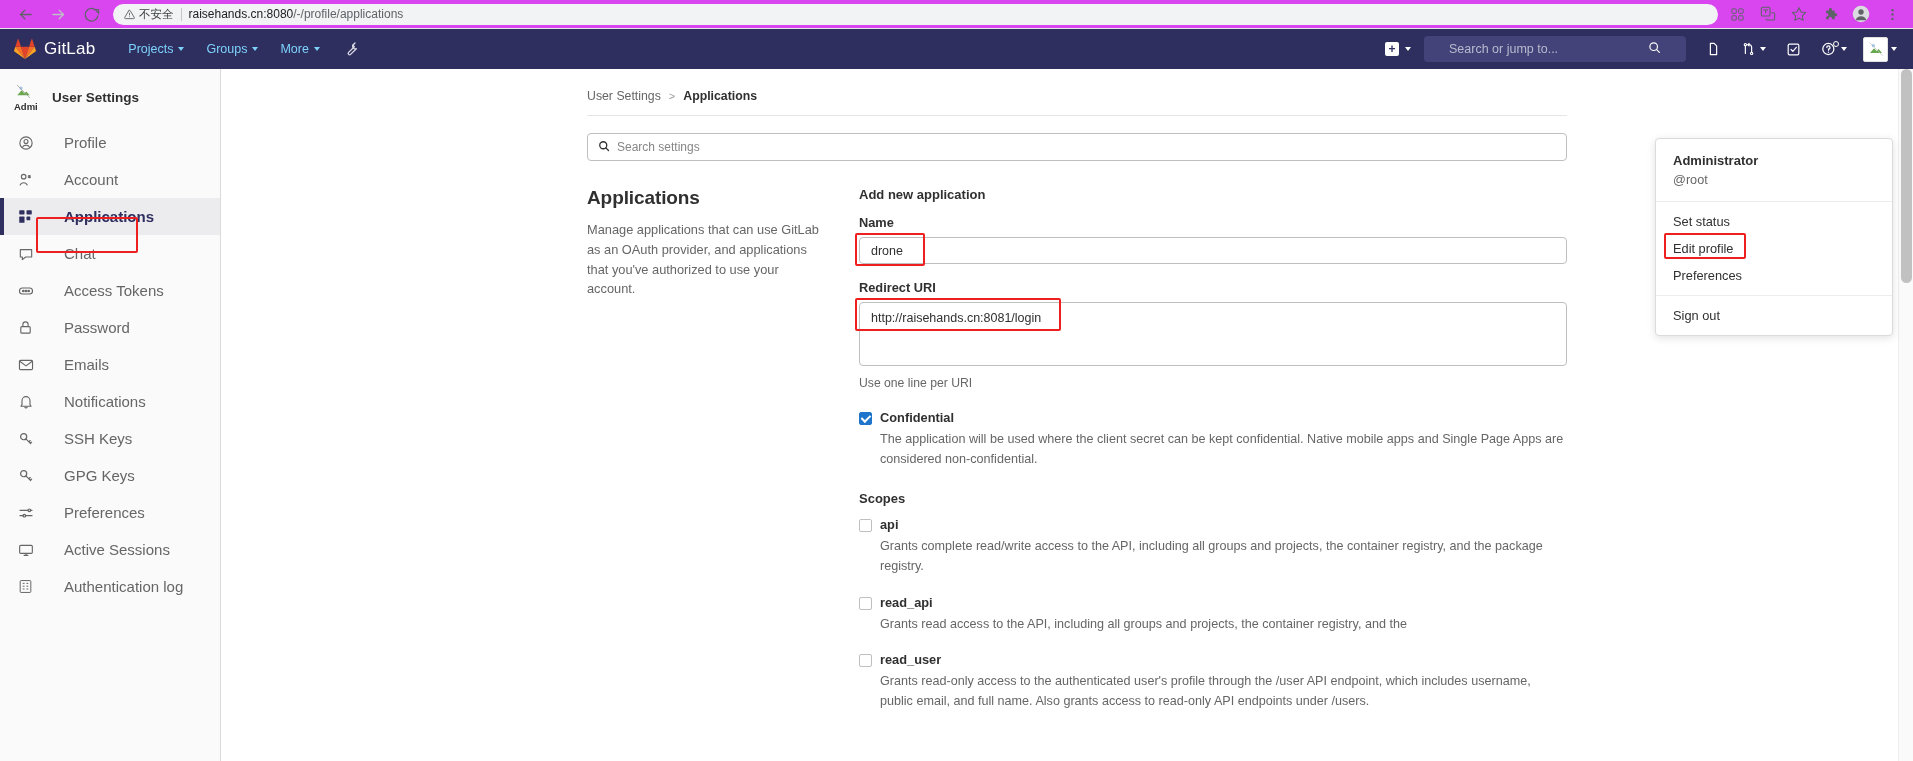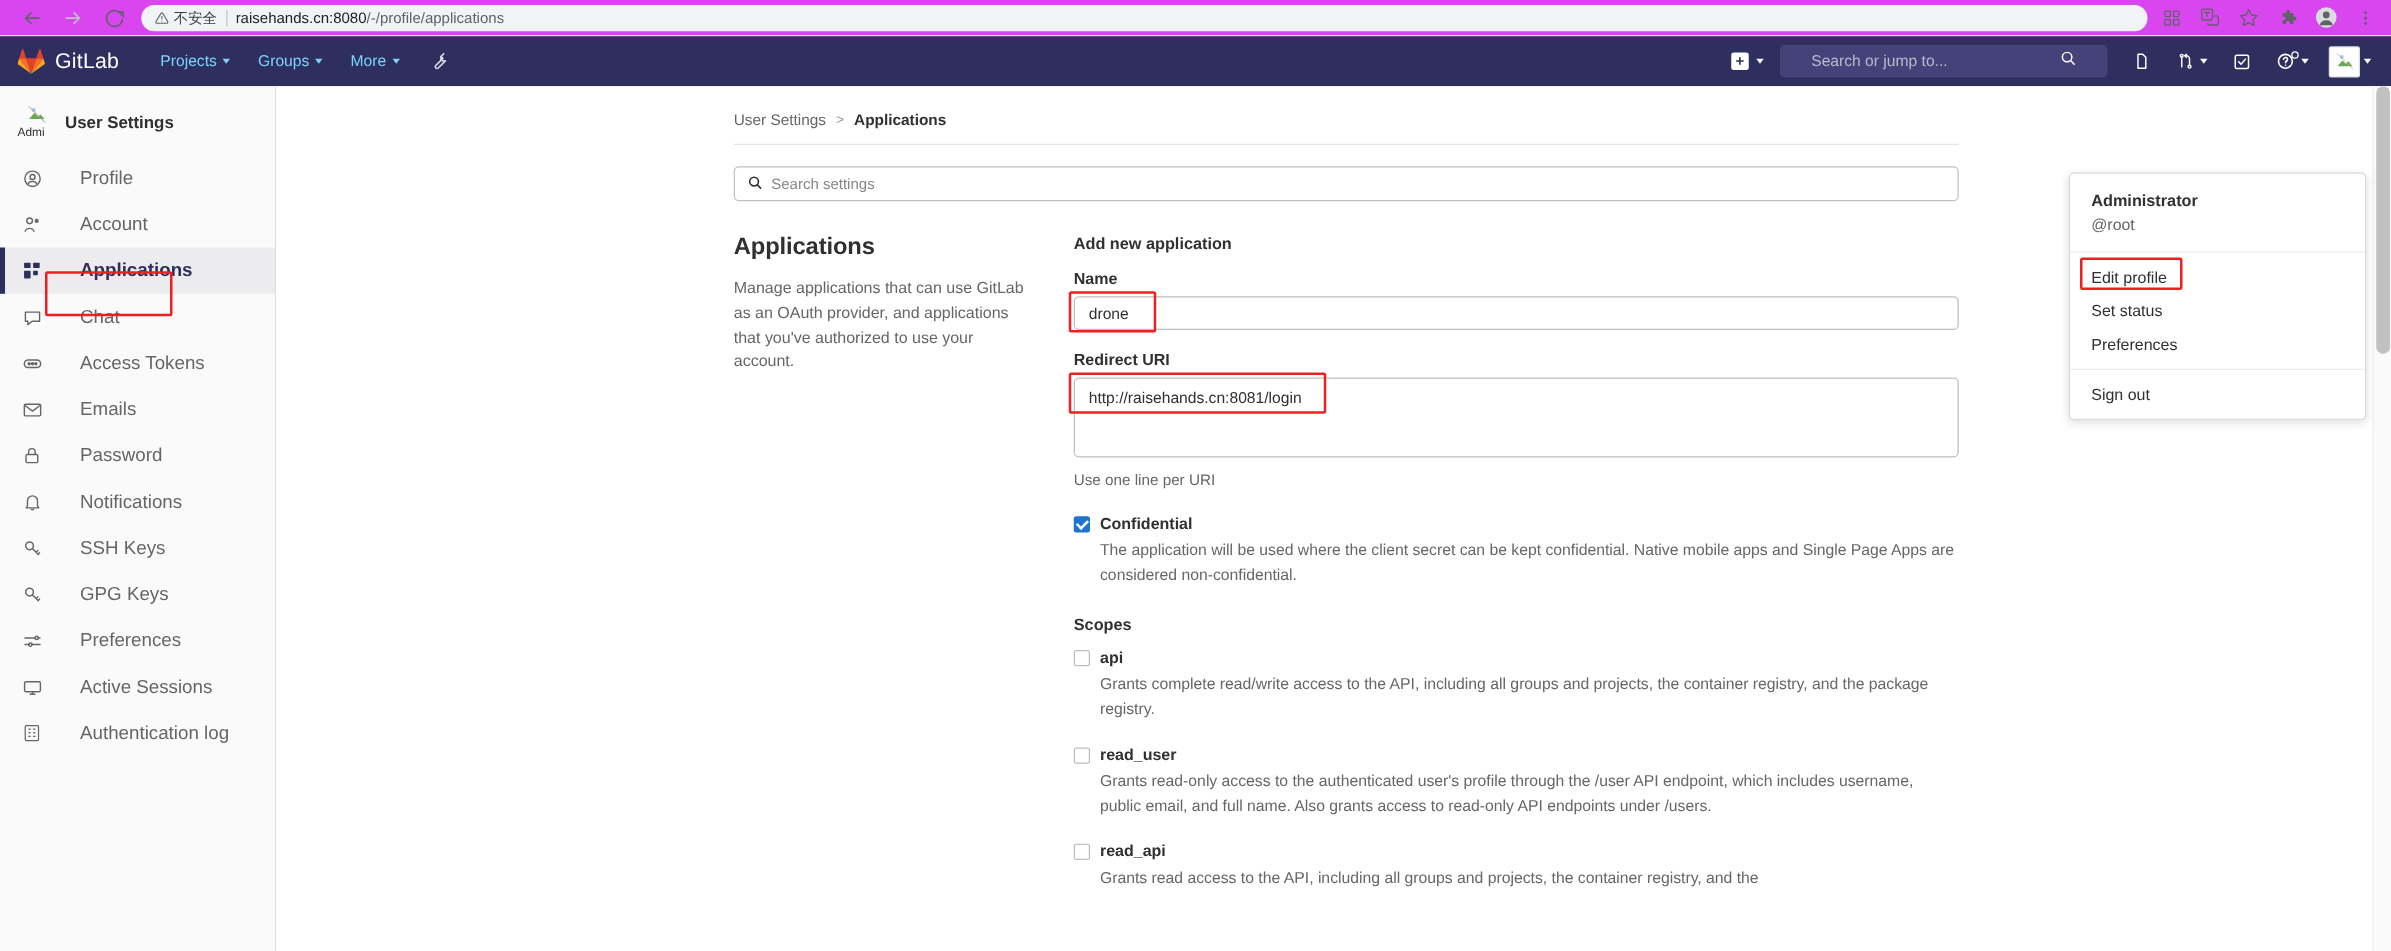--- a/index.html
+++ b/index.html
@@ -97,21 +97,21 @@
     background: #fafafa;
     border-right: 1px solid #dbdbdb;
     padding-top: 9px;
     position: relative;
   }
   .sb-header {
     display:flex; align-items:center; gap: 10px;
     padding: 6px 14px 14px 16px;
   }
   .sb-avatar {
-    width:26px;height:26px;position:relative;display:flex;align-items:flex-start;justify-content:center;
+    width:26px;height:26px;position:relative;display:flex;align-items:flex-start;justify-content:flex-start;font-weight:bold;
   }
   .broken-img {
     width:15px;height:15px;position:relative;
   }
   .sb-avatar-alt { position:absolute; bottom:-2px; left:-2px; font-size:9.5px; color:#303030; white-space:nowrap; }
   .sb-title { font-size: 13.5px; color: #303030; font-weight: bold; }
   .sb-list { display:flex; flex-direction: column; }
   .sb-item {
     display:flex; align-items:center; gap: 30px;
     padding: 10px 14px 10px 17px;
@@ -462,36 +462,36 @@
               <circle cx="8" cy="12" r="1.2" fill="currentColor"></circle>
               <circle cx="12" cy="12" r="1.2" fill="currentColor"></circle>
               <circle cx="16" cy="12" r="1.2" fill="currentColor"></circle>
             </svg>
         </span>
         <span>Access Tokens</span>
       </div>
 
       <div class="sb-item">
         <span class="sb-ico">
+          <svg width="15" height="15" viewBox="0 0 24 24" fill="none" stroke="currentColor" stroke-width="1.8">
+              <rect x="4.5" y="10.5" width="15" height="10.5" rx="1.6"></rect>
+              <path d="M7.8 10.5V7.2a4.2 4.2 0 0 1 8.4 0v3.3"></path>
+            </svg>
+        </span>
+        <span>Password</span>
+      </div>
+
+      <div class="sb-item">
+        <span class="sb-ico">
           <svg width="16" height="16" viewBox="0 0 24 24" fill="none" stroke="currentColor" stroke-width="1.7" stroke-linejoin="round">
               <rect x="2.2" y="5" width="19.6" height="14" rx="1.6"></rect>
               <polyline points="2.6 6.3 12 13.3 21.4 6.3"></polyline>
             </svg>
         </span>
         <span>Emails</span>
-      </div>
-
-      <div class="sb-item">
-        <span class="sb-ico">
-          <svg width="15" height="15" viewBox="0 0 24 24" fill="none" stroke="currentColor" stroke-width="1.8">
-              <rect x="4.5" y="10.5" width="15" height="10.5" rx="1.6"></rect>
-              <path d="M7.8 10.5V7.2a4.2 4.2 0 0 1 8.4 0v3.3"></path>
-            </svg>
-        </span>
-        <span>Password</span>
       </div>
 
       <div class="sb-item">
         <span class="sb-ico">
           <svg width="16" height="16" viewBox="0 0 24 24" fill="none" stroke="currentColor" stroke-width="1.7" stroke-linejoin="round">
               <path d="M18 16V10a6 6 0 0 0-12 0v6l-1.6 2.4h15.2z"></path>
               <path d="M10 19.5a2.2 2.2 0 0 0 4 0"></path>
             </svg>
         </span>
         <span>Notifications</span>
@@ -607,51 +607,51 @@
           <div class="check-row">
             <span class="cb"></span>
             <span class="cb-label">api</span>
           </div>
           <div class="cb-desc">Grants complete read/write access to the API, including all groups and projects, the container registry, and the package registry.</div>
         </div>
 
         <div class="scope-block">
           <div class="check-row">
             <span class="cb"></span>
+            <span class="cb-label">read_api</span>
+          </div>
+          <div class="cb-desc">Grants read access to the API, including all groups and projects, the container registry, and the</div>
+        </div>
+
+        <div class="scope-block">
+          <div class="check-row">
+            <span class="cb"></span>
             <span class="cb-label">read_user</span>
           </div>
           <div class="cb-desc">Grants read-only access to the authenticated user's profile through the /user API endpoint, which includes username, public email, and full name. Also grants access to read-only API endpoints under /users.</div>
         </div>
-
-        <div class="scope-block">
-          <div class="check-row">
-            <span class="cb"></span>
-            <span class="cb-label">read_api</span>
-          </div>
-          <div class="cb-desc">Grants read access to the API, including all groups and projects, the container registry, and the</div>
-        </div>
       </div>
     </div>
 
     <div class="page-scroll">
       <div class="thumb"></div>
     </div>
 
     <div class="dropdown">
       <div class="dd-user">
         <div class="dd-name">Administrator</div>
         <div class="dd-handle">@root</div>
       </div>
       <div class="dd-sep"></div>
       <div class="dd-group">
+        <div class="dd-item">Set status</div>
         <div class="dd-item highlighted">
           <span>Edit profile</span>
           <span class="dd-hl" style="left:8px; top:-2px; width:82px; height:26px;"></span>
         </div>
-        <div class="dd-item">Set status</div>
         <div class="dd-item">Preferences</div>
       </div>
       <div class="dd-sep"></div>
       <div class="dd-group">
         <div class="dd-item">Sign out</div>
       </div>
     </div>
 
   </div>
 </div>

